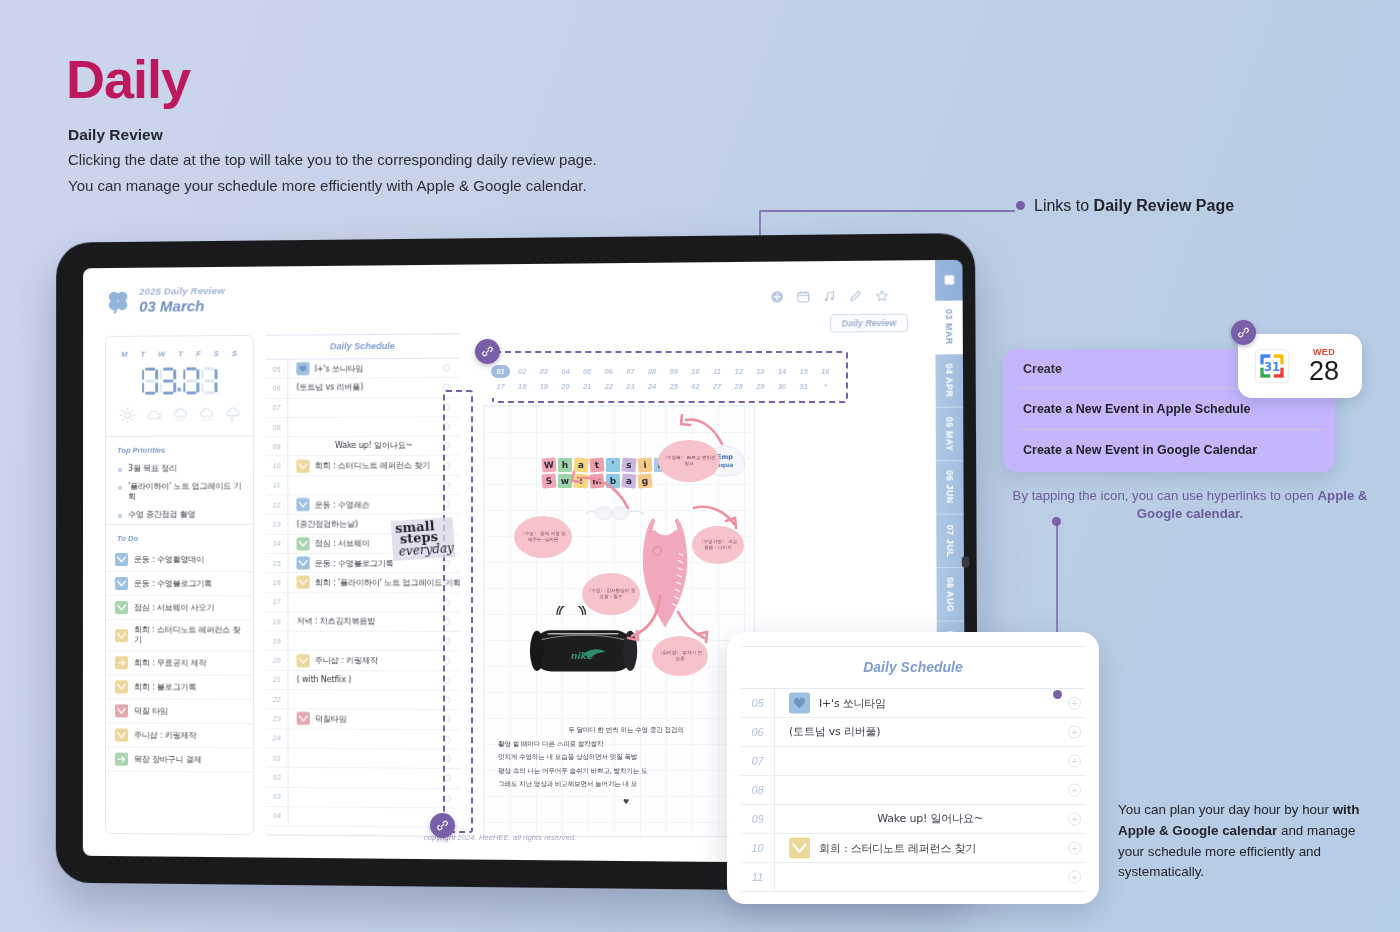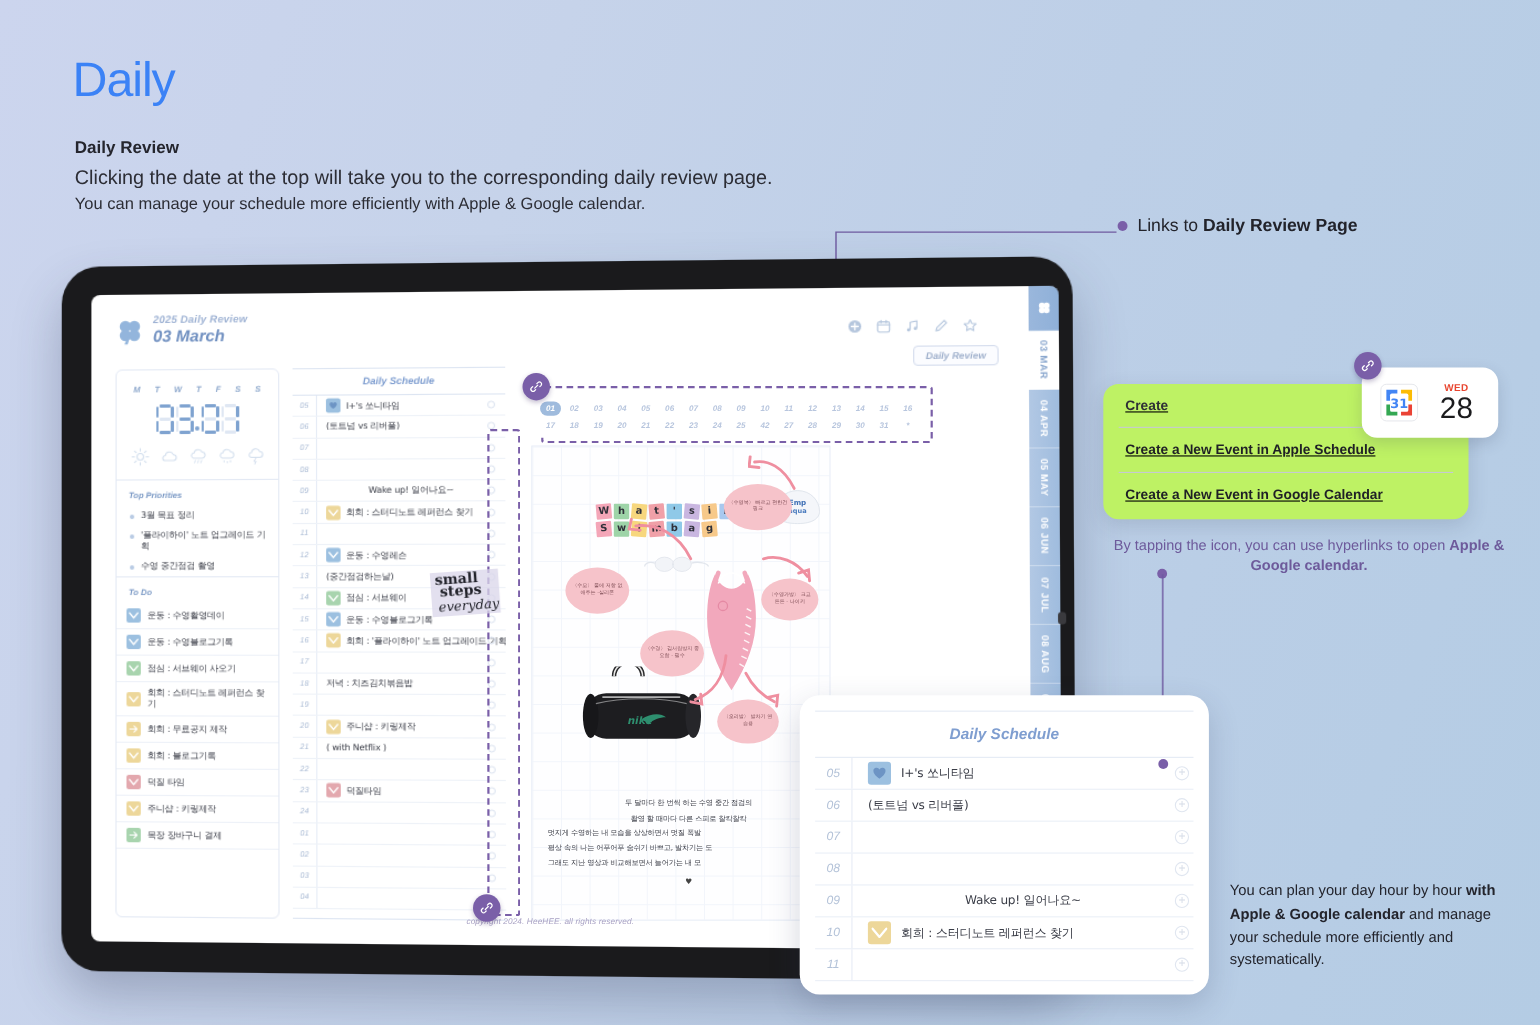--- a/index.html
+++ b/index.html
@@ -7,27 +7,27 @@
   body {
     font-family: "Liberation Sans", sans-serif;
     background: linear-gradient(110deg, #ccd5ee 0%, #c6d3ea 30%, #bdcfe7 60%, #b4cce4 100%);
     position: relative;
   }
   .page { position: absolute; inset: 0; }
 
   
   .hdr-title {
     position: absolute; left: 66px; top: 48px;
-    font-size: 44px; font-weight: 400; color: #3b82f6; letter-spacing: -1px;
+    font-size: 54px; font-weight: 700; color: #be185d; letter-spacing: -1px;
   }
   .hdr-sub {
     position: absolute; left: 68px; top: 126px;
     font-size: 15.5px; font-weight: 700; color: #25262e;
   }
-  .hdr-line1 { position: absolute; left: 68px; top: 151px; font-size: 18px; color: #2c2d35; }
+  .hdr-line1 { position: absolute; left: 68px; top: 151px; font-size: 15px; color: #2c2d35; }
   .hdr-line2 { position: absolute; left: 68px; top: 177px; font-size: 15px; color: #2c2d35; }
 
   
   .ann-lead { position: absolute; stroke: #6f5aa0; fill: none; stroke-width: 1.3px; }
   .ann-dot {
     position: absolute; width: 9px; height: 9px; border-radius: 50%;
     background: #7a5fa8;
   }
   .ann-text-1 {
     position: absolute; left: 1034px; top: 197px;
@@ -209,23 +209,22 @@
   }
   .jheart { text-align: center; color: #444; font-size: 7px; padding-top: 3px; }
   .copyr {
     position: absolute; left: 424px; top: 833px; font-size: 7.5px; font-style: italic;
     color: #a9a2c4; letter-spacing: .1px;
   }
 
   
   .create-card {
     position: absolute; left: 1003px; top: 349px; width: 332px; height: 123px;
-    background: #bef264; border-radius: 14px; box-shadow: 0 6px 18px rgba(50,60,90,.16);
+    background: #c4b5fd; border-radius: 14px; box-shadow: 0 6px 18px rgba(50,60,90,.16);
     overflow: hidden;
-    text-decoration: underline;
   }
   .cc-title { padding: 13px 20px 12px; font-size: 12.5px; font-weight: 700; color: #2f3036; }
   .cc-div { height: 1px; background: #c6cad2; margin: 0 14px; }
   .cc-item { padding: 13px 20px; font-size: 12.5px; font-weight: 700; color: #1f2026; }
   .cal-widget {
     position: absolute; left: 1238px; top: 334px; width: 124px; height: 64px;
     background: #fff; border-radius: 14px; box-shadow: 0 5px 14px rgba(50,60,90,.18);
     display: flex; align-items: center; justify-content: center; gap: 8px; z-index: 10;
   }
   .gcal { width: 40px; height: 40px; }
@@ -923,21 +922,21 @@
       <path d="M36 4C34 24 24 38 8 44"></path>
         <path d="M4 46l10 2-1-9"></path>
     </svg>
     <svg class="arrow" style="left:190px; top:204px; width:36px; height:36px;" viewBox="0 0 36 36">
       <path d="M4 2C10 14 18 22 30 28"></path>
         <path d="M32 32l1-10-9 2"></path>
     </svg>
 
     <div class="jtext">
       <div style="text-align:center">두 달마다 한 번씩 하는 수영 중간 점검의</div>
-      <div style="text-align:center">촬영 할 때마다 다른 스피로 찰칵찰칵</div>
+      <div style="text-align:left">촬영 할 때마다 다른 스피로 찰칵찰칵</div>
       <div>멋지게 수영하는 내 모습을 상상하면서 멋질 폭발</div>
       <div>평상 속의 나는 어푸어푸 숨쉬기 바쁘고, 발차기는 도</div>
       <div>그래도 지난 영상과 비교해보면서 늘어가는 내 모</div>
       <div class="jheart">♥</div>
     </div>
   </div>
 
   <div class="sticker">
     <div class="stk-bg"></div>
     <div class="stk-1">small</div>

